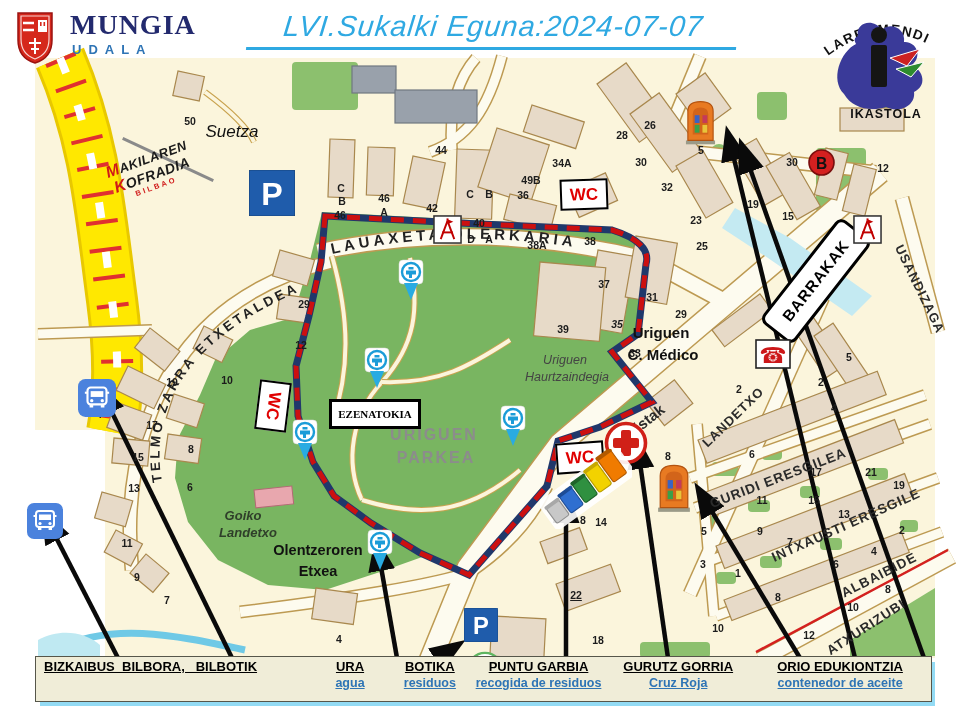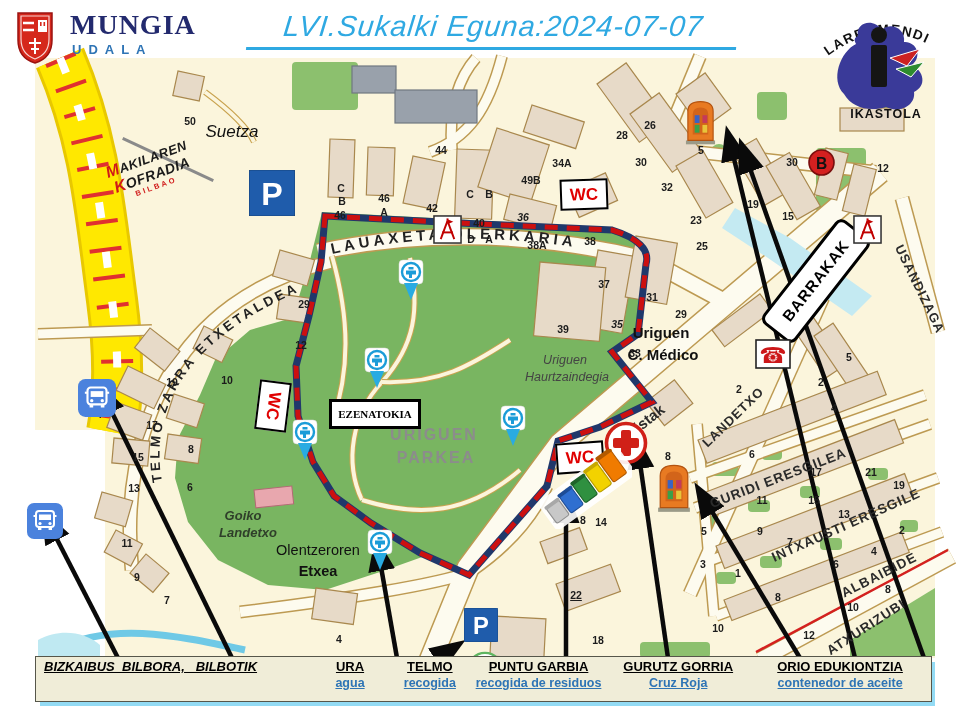--- a/index.html
+++ b/index.html
@@ -281,21 +281,21 @@
         <line x1="855" y1="658" x2="728" y2="134" stroke="#0a0a0a" stroke-width="4.5" marker-end="url(#ah)"></line>
         <line x1="924" y1="658" x2="742" y2="146" stroke="#0a0a0a" stroke-width="4.5" marker-end="url(#ah)"></line>
       </g>
   </svg>
 
   <div id="overlay">
       <div class="hnum" style="left: 190px; top: 90px;">50</div>
       <div class="hnum" style="left: 441px; top: 119px;">44</div>
       <div class="hnum" style="left: 562px; top: 132px;">34A</div>
       <div class="hnum" style="left: 531px; top: 149px;">49B</div>
-      <div class="hnum" style="left: 523px; top: 186px; font-style: italic;">36</div>
+      <div class="hnum" style="left: 523px; top: 164px;">36</div>
       <div class="hnum" style="left: 537px; top: 214px;">38A</div>
       <div class="hnum" style="left: 590px; top: 210px;">38</div>
       <div class="hnum" style="left: 432px; top: 177px;">42</div>
       <div class="hnum" style="left: 479px; top: 192px;">40</div>
       <div class="hnum" style="left: 341px; top: 157px;">C</div>
       <div class="hnum" style="left: 342px; top: 170px;">B</div>
       <div class="hnum" style="left: 340px; top: 184px;">46</div>
       <div class="hnum" style="left: 384px; top: 167px;">46</div>
       <div class="hnum" style="left: 384px; top: 181px;">A</div>
       <div class="hnum" style="left: 470px; top: 163px;">C</div>
@@ -371,21 +371,21 @@
       <div class="street" style="left: 920px; top: 258px; font-size: 13px; font-weight: 600; letter-spacing: 1px; transform: translate(-50%, -50%) rotate(64deg);">USANDIZAGA</div>
       <div class="place" style="left: 232px; top: 101px; font-size: 17px; color: rgb(17, 17, 17); font-style: italic; transform: translate(-50%, -50%) rotate(0deg);">Suetza</div>
       <div class="place" style="left: 661px; top: 301px; font-size: 15px; color: rgb(17, 17, 17); font-weight: bold; transform: translate(-50%, -50%) rotate(0deg);">Uriguen</div>
       <div class="place" style="left: 663px; top: 323px; font-size: 15px; color: rgb(17, 17, 17); font-weight: bold; transform: translate(-50%, -50%) rotate(0deg);">C. Médico</div>
       <div class="place" style="left: 565px; top: 329px; font-size: 12.5px; color: rgb(68, 68, 68); font-style: italic; transform: translate(-50%, -50%) rotate(0deg);">Uriguen</div>
       <div class="place" style="left: 567px; top: 346px; font-size: 12.5px; color: rgb(68, 68, 68); font-style: italic; transform: translate(-50%, -50%) rotate(0deg);">Haurtzaindegia</div>
       <div class="place" style="left: 434px; top: 404px; font-size: 16px; color: rgb(140, 140, 140); font-weight: bold; letter-spacing: 2px; transform: translate(-50%, -50%) rotate(0deg);">URIGUEN</div>
       <div class="place" style="left: 436px; top: 427px; font-size: 16px; color: rgb(140, 140, 140); font-weight: bold; letter-spacing: 2px; transform: translate(-50%, -50%) rotate(0deg);">PARKEA</div>
       <div class="place" style="left: 243px; top: 484px; font-size: 13px; color: rgb(47, 63, 42); font-weight: bold; font-style: italic; transform: translate(-50%, -50%) rotate(0deg);">Goiko</div>
       <div class="place" style="left: 248px; top: 501px; font-size: 13px; color: rgb(47, 63, 42); font-weight: bold; font-style: italic; transform: translate(-50%, -50%) rotate(0deg);">Landetxo</div>
-      <div class="place" style="left: 318px; top: 519px; font-size: 14.5px; color: rgb(17, 17, 17); font-weight: normal; transform: translate(-50%, -50%) rotate(0deg);">Olentzeroren</div>
+      <div class="place" style="left: 318px; top: 519px; font-size: 14.5px; color: rgb(17, 17, 17); font-weight: bold; transform: translate(-50%, -50%) rotate(0deg);">Olentzeroren</div>
       <div class="place" style="left: 318px; top: 540px; font-size: 14.5px; color: rgb(17, 17, 17); font-weight: bold; transform: translate(-50%, -50%) rotate(0deg);">Etxea</div>
       <div class="place" style="left: 140px; top: 647px; font-size: 14px; color: rgb(42, 159, 216); font-weight: bold; font-style: italic; transform: translate(-50%, -50%) rotate(-14deg);">Atx</div>
       <div class="mbox" style="left: 329px; top: 368px; width: 86px; height: 24px; border-width: 3px; font-size: 11px; color: rgb(0, 0, 0); font-family: &quot;Liberation Serif&quot;, serif; transform: rotate(0deg);">EZENATOKIA</div>
       <div class="mbox" style="left: 750px; top: 229px; width: 126px; height: 36px; border-width: 3px; font-size: 15.5px; color: rgb(0, 0, 0); border-radius: 8px; letter-spacing: 1px; transform: rotate(-52deg);">BARRAKAK</div>
       <div class="mbox" style="left: 560px; top: 147.5px; width: 44px; height: 27px; border-width: 2.5px; font-size: 17px; color: rgb(224, 0, 0); transform: rotate(-2deg);">WC</div>
       <div class="mbox" style="left: 556px; top: 410.5px; width: 44px; height: 27px; border-width: 2.5px; font-size: 17px; color: rgb(224, 0, 0); transform: rotate(-4deg);">WC</div>
       <div class="mbox" style="left: 248px; top: 359px; width: 46px; height: 28px; border-width: 2.5px; font-size: 17px; color: rgb(224, 0, 0); transform: rotate(97deg);">WC</div>
       <div class="icon" style="left: 78px; top: 348px; width: 38px; height: 38px;"><svg width="38" height="38">
           <use href="#sym-bus" width="38" height="38"></use>
         </svg></div>
@@ -477,30 +477,30 @@
   </svg>
 
   <div id="mak-stick"></div>
   <div id="makilaren">
     <div class="mak-line">MAKILAREN</div>
     <div class="mak-line" style="font-size:14px">KOFRADIA</div>
     <div class="mak-bilbao">BILBAO</div>
   </div>
 
   <div id="legend">
-    <div class="leg-col" style="width:30%;align-items:flex-start;padding-left:8px;font-style:italic;">
+    <div class="leg-col" style="width:30%;align-items:flex-start;padding-left:8px;">
       <div class="leg-eu">BIZKAIBUS  BILBORA,   BILBOTIK</div>
     </div>
     <div class="leg-col" style="width:9%;">
       <div class="leg-eu">URA</div>
       <div class="leg-es">agua</div>
     </div>
     <div class="leg-col" style="width:9%;">
-      <div class="leg-eu">TELMO</div>
-      <div class="leg-es">recogida</div>
+      <div class="leg-eu">BOTIKA</div>
+      <div class="leg-es">residuos</div>
     </div>
     <div class="leg-col" style="width:15.5%;">
       <div class="leg-eu">PUNTU GARBIA</div>
       <div class="leg-es">recogida de residuos</div>
     </div>
     <div class="leg-col" style="width:16%;">
       <div class="leg-eu">GURUTZ GORRIA</div>
       <div class="leg-es">Cruz Roja</div>
     </div>
     <div class="leg-col" style="width:20.5%;">

